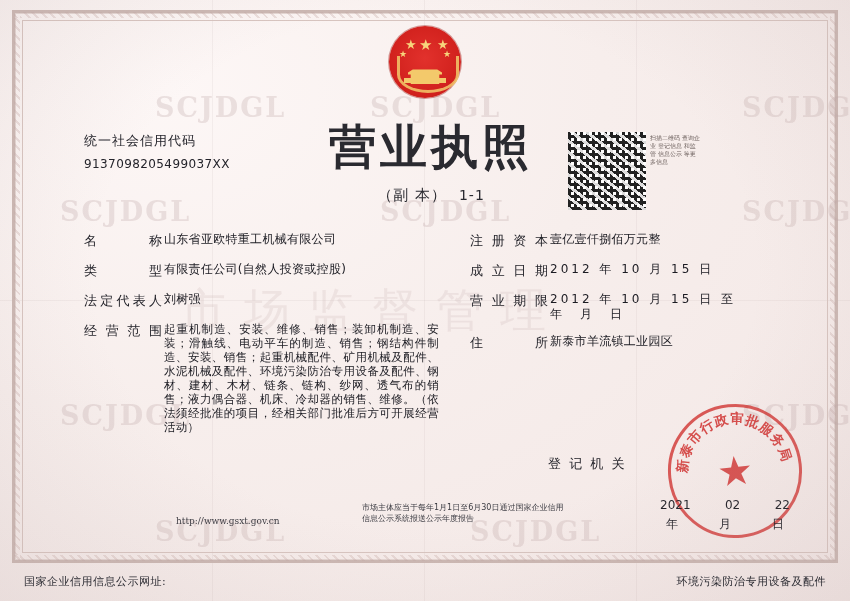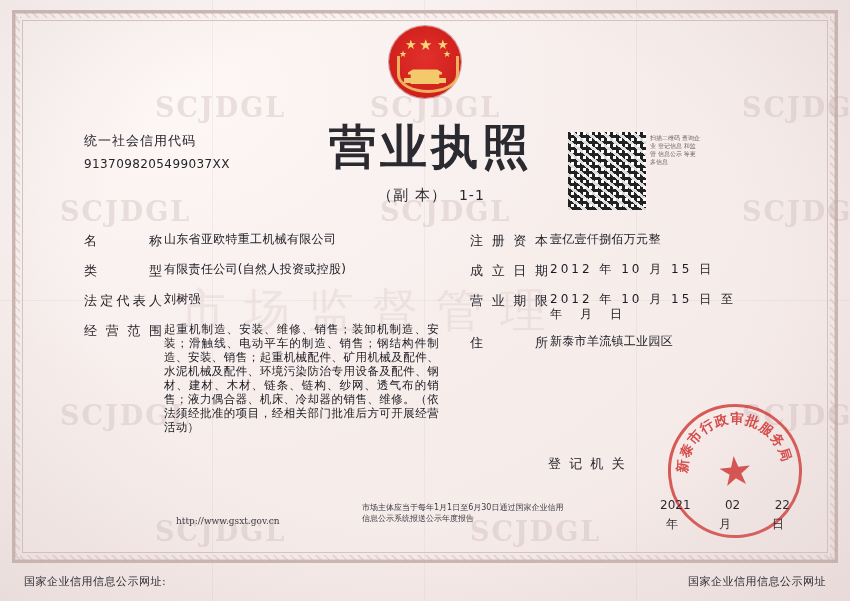--- a/index.html
+++ b/index.html
@@ -449,15 +449,15 @@
     <div class="chars">
       <span>年</span>
       <span>月</span>
       <span>日</span>
     </div>
   </div>
 
   <div class="vignette"></div>
 
   <div class="footer-left">国家企业信用信息公示网址:</div>
-  <div class="footer-right">国家企业信用信息公示网址</div>
+  <div class="footer-right">环境污染防治专用设备及配件</div>
 
 </div>
 
 </body></html>

